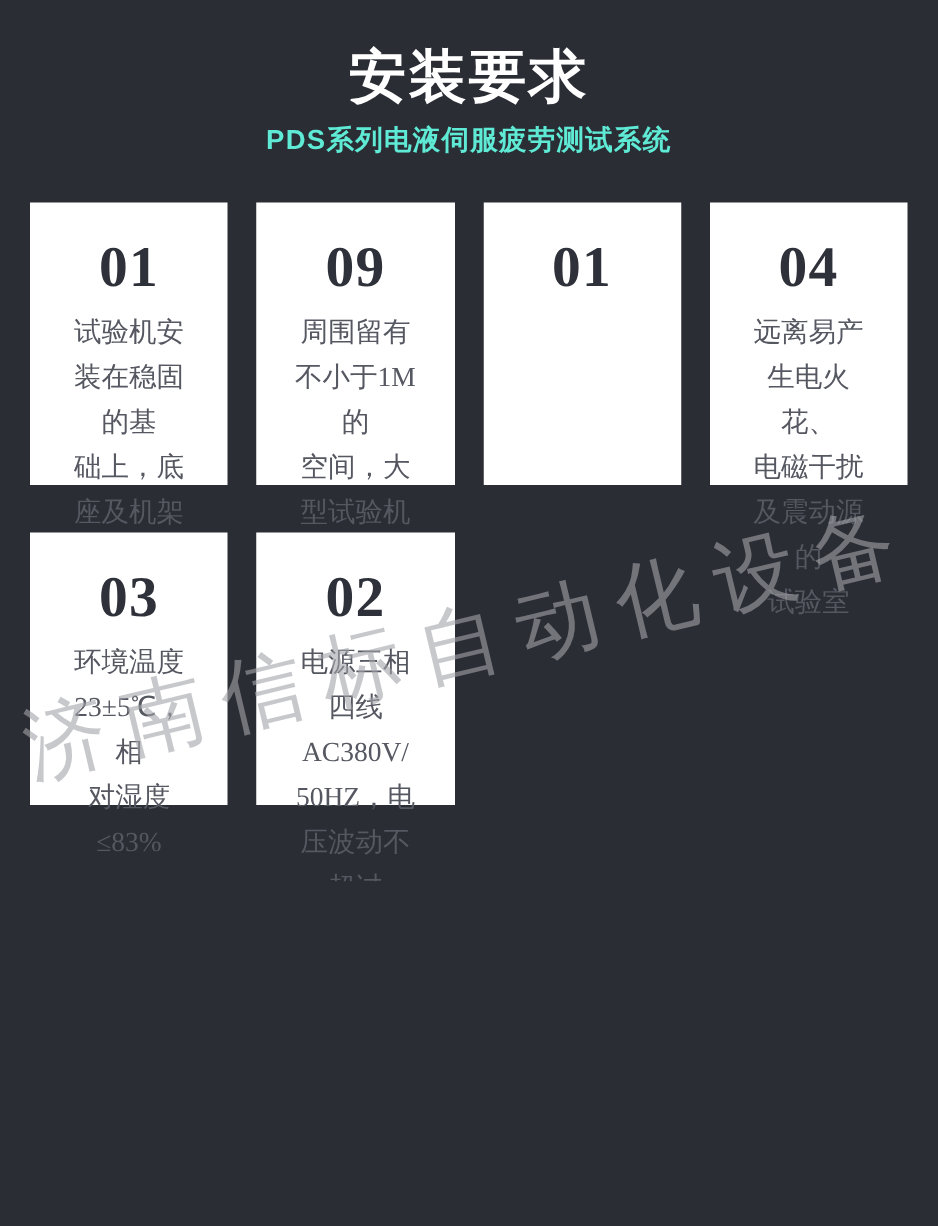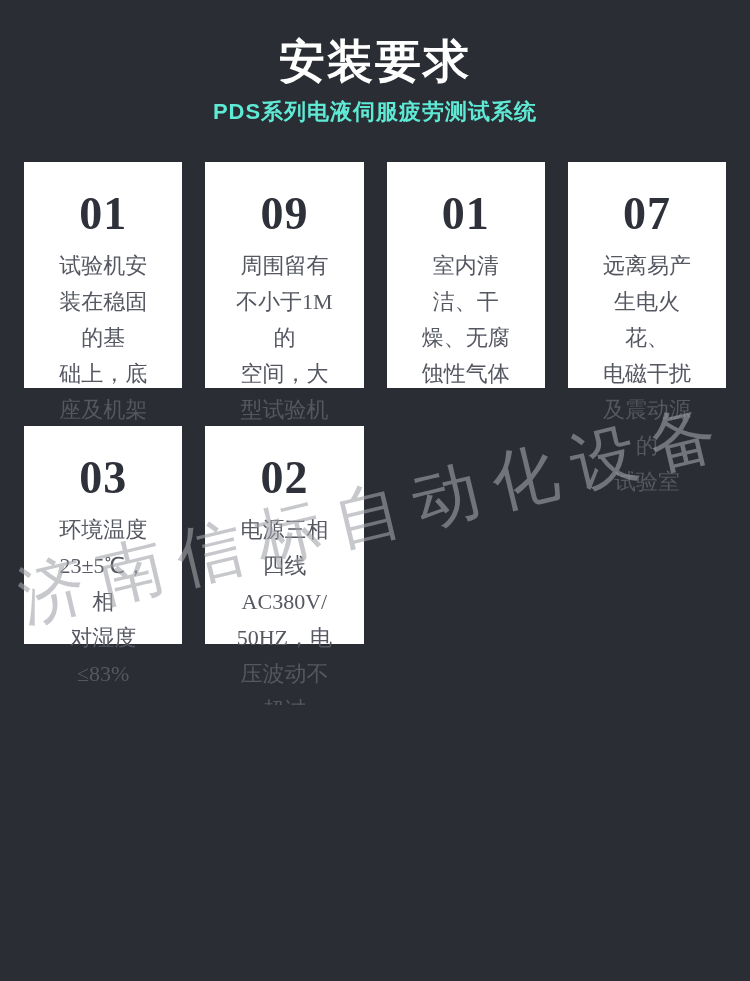--- a/index.html
+++ b/index.html
@@ -110,26 +110,24 @@
 
     <section class="card">
       <div class="card-number">09</div>
       <div class="card-text">周围留有不小于1M的
 空间，大型试验机需要
 底座及机架水平</div>
     </section>
 
     <section class="card">
       <div class="card-number">01</div>
-      <div class="card-text">室内清洁、干燥、无腐
-蚀性气体</div>
     </section>
 
     <section class="card">
-      <div class="card-number">07</div>
+      <div class="card-number">04</div>
       <div class="card-text">远离易产生电火花、
 电磁干扰及震动源的
 试验室</div>
     </section>
 
     <section class="card">
       <div class="card-number">03</div>
       <div class="card-text">环境温度23±5℃，相
 对湿度≤83%</div>
     </section>

